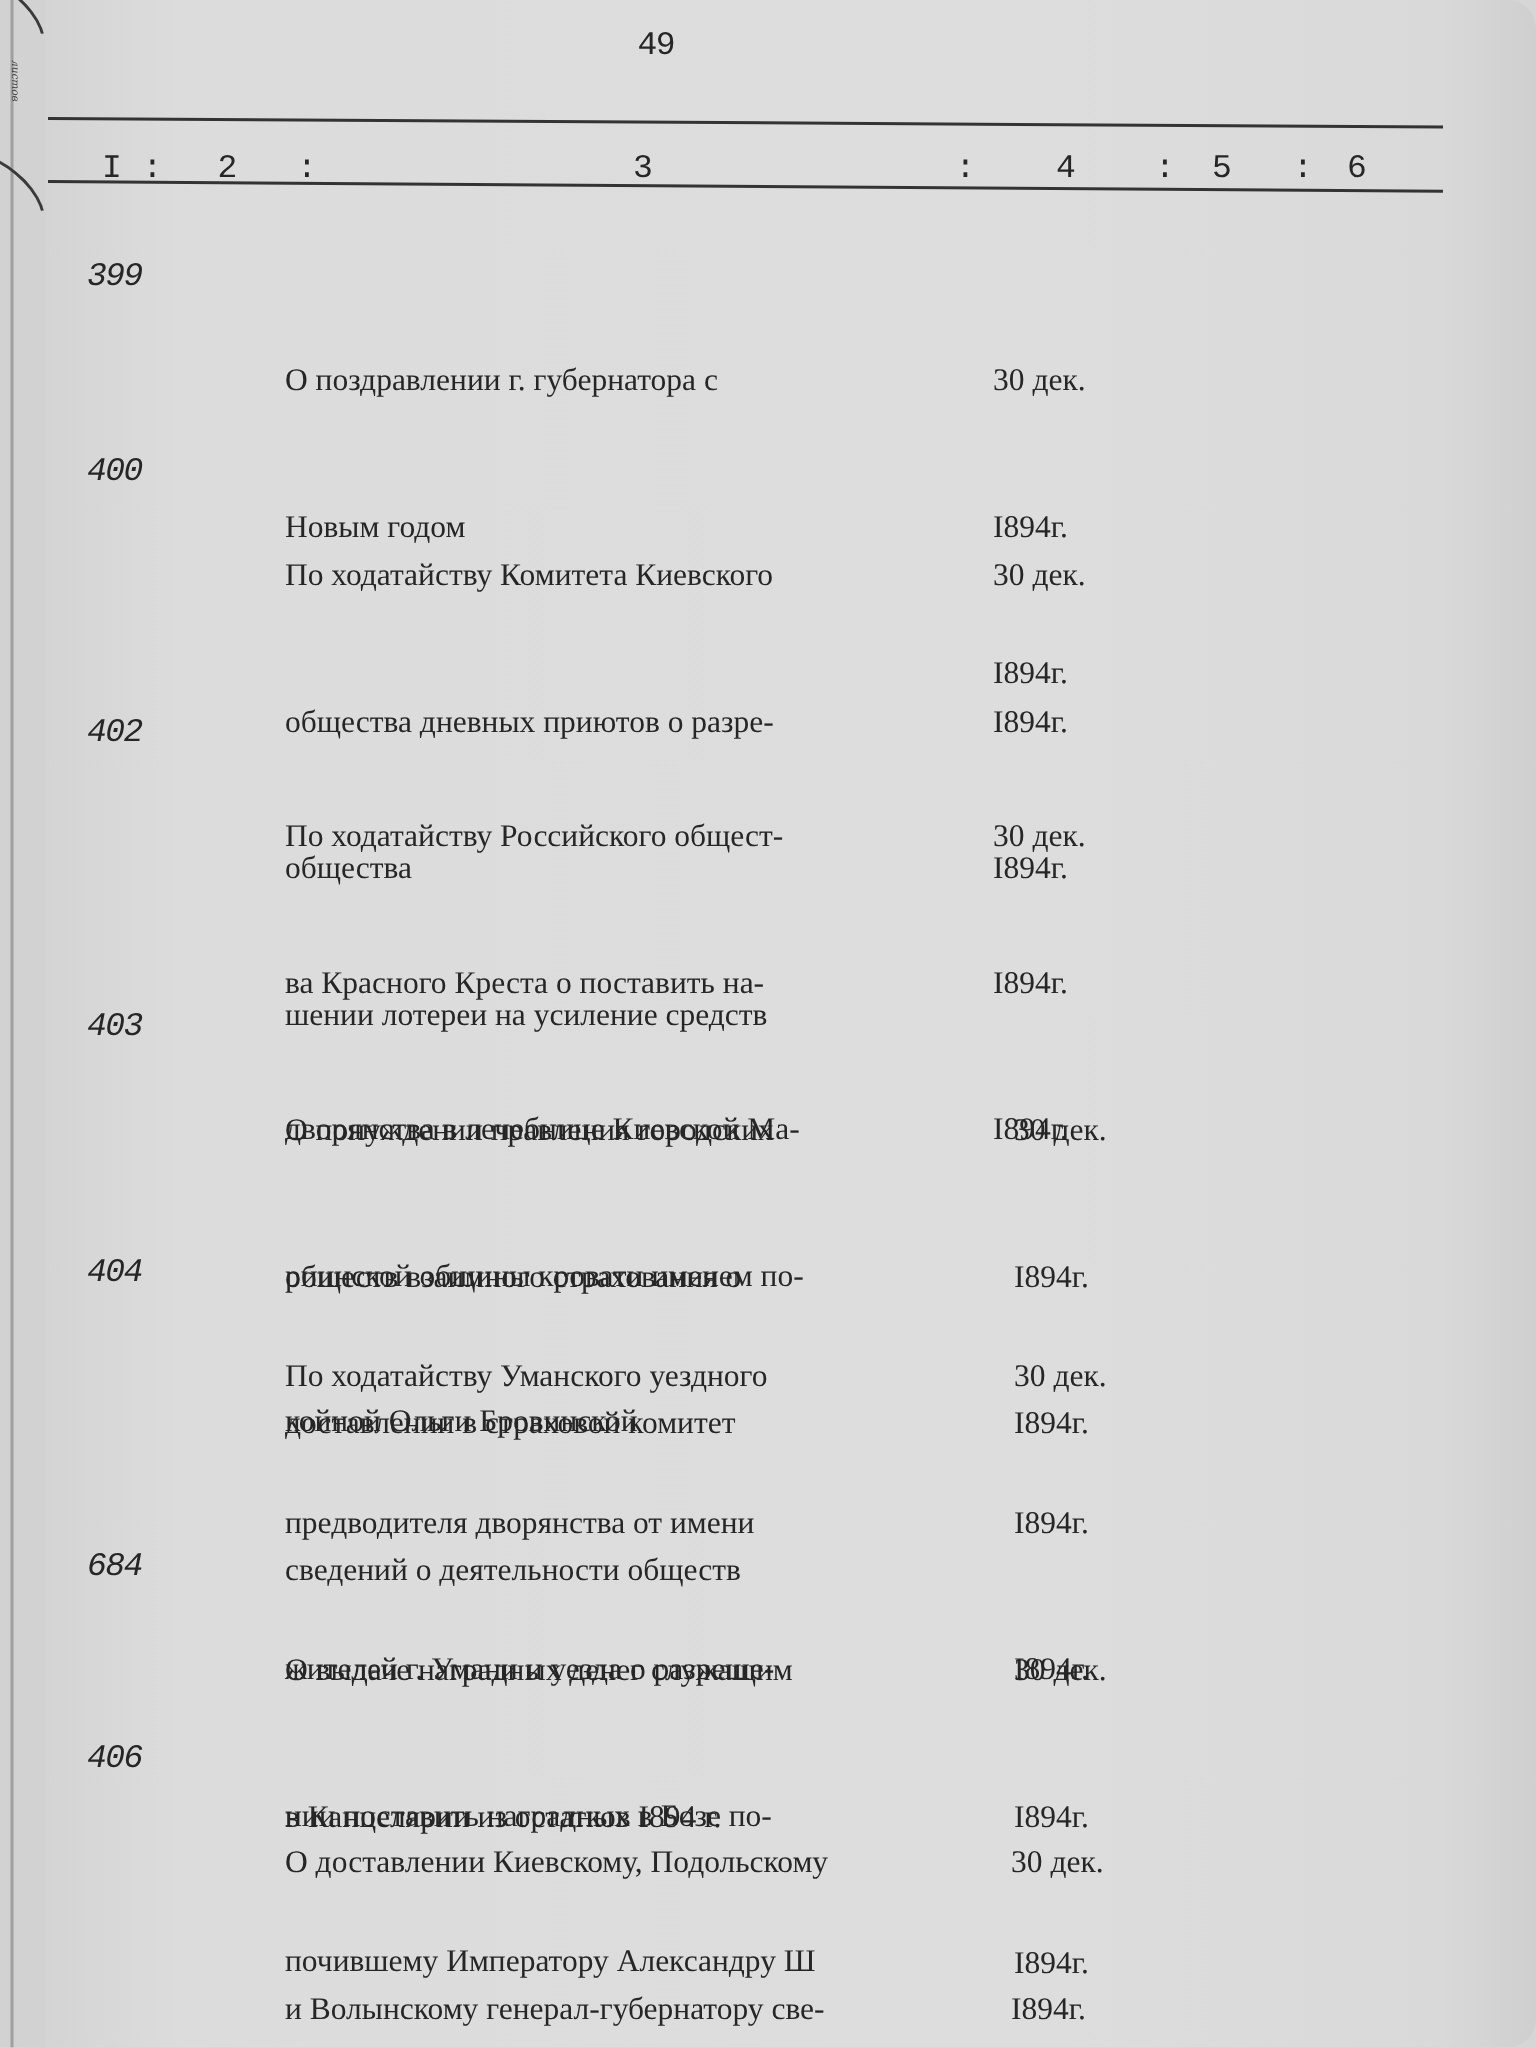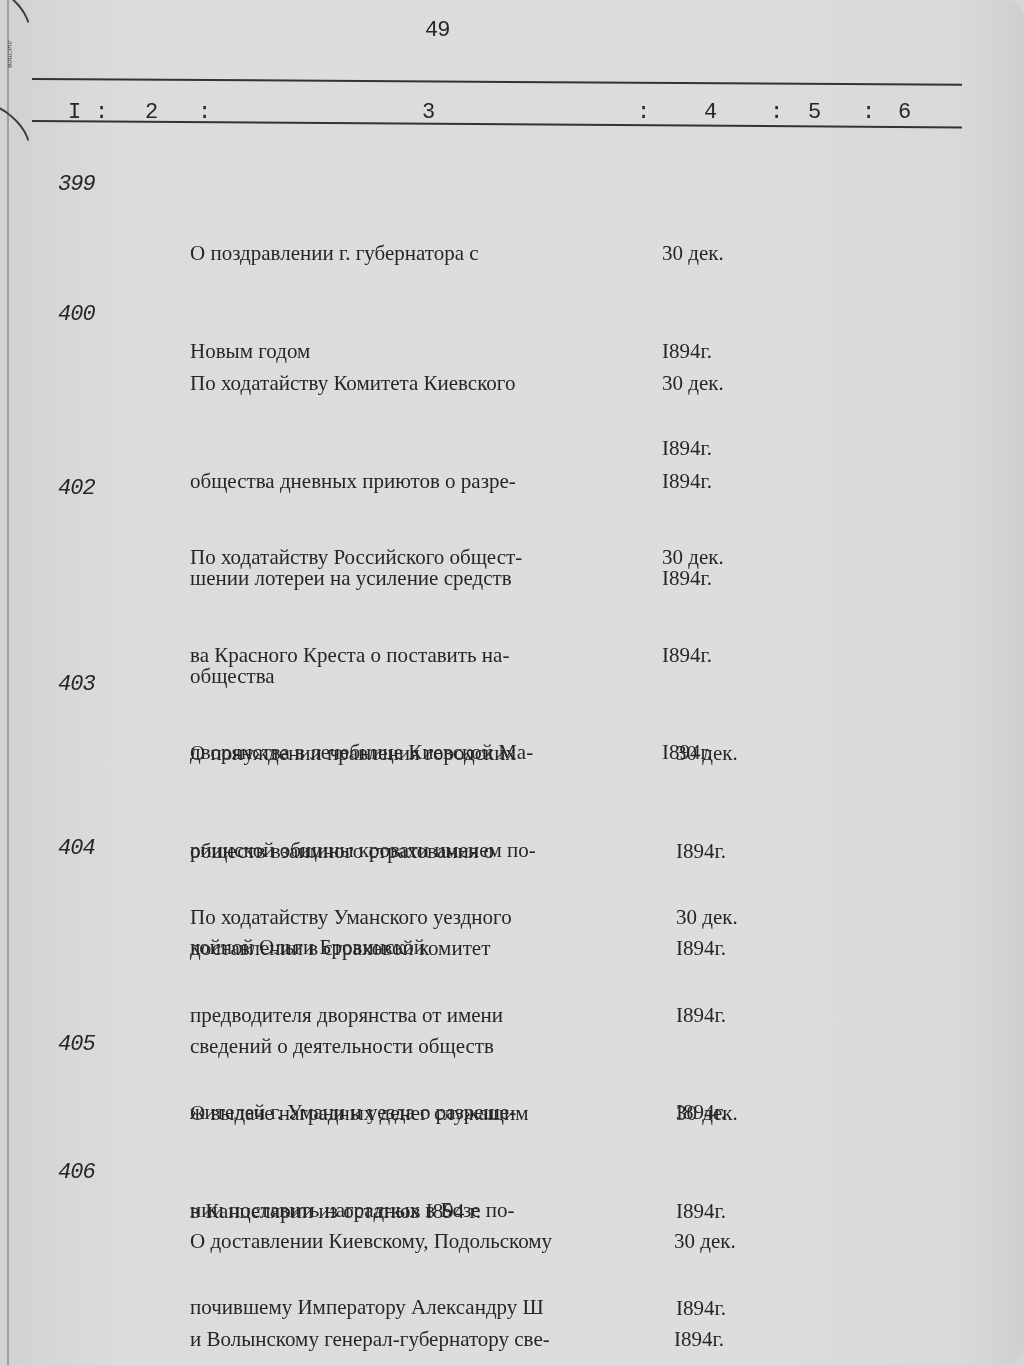--- a/index.html
+++ b/index.html
@@ -150,22 +150,22 @@
       <div>I894г.</div>
       <div>I894г.</div>
     </div>
   </div>
 
   <div class="entry" style="top:302px">
     <div class="num">400</div>
     <div class="desc">
       <div>По ходатайству Комитета Киевского</div>
       <div>общества дневных приютов о разре-</div>
+      <div>общества</div>
       <div>шении лотереи на усиление средств</div>
-      <div>общества</div>
     </div>
     <div class="dates">
       <div>30 дек.</div>
       <div>I894г.</div>
       <div>I894г.</div>
     </div>
   </div>
 
   <div class="entry" style="top:476px">
     <div class="num">402</div>
@@ -208,21 +208,21 @@
       <div>почившему Императору Александру Ш</div>
     </div>
     <div class="dates" style="left:676px">
       <div>30 дек.</div>
       <div>I894г.</div>
       <div>I894г.</div>
     </div>
   </div>
 
   <div class="entry" style="top:1032px">
-    <div class="num">405</div>
+    <div class="num">684</div>
     <div class="desc">
       <div>О выдаче наградных денег служащим</div>
       <div>в Канцелярии из остатков I894 г.</div>
     </div>
     <div class="dates" style="left:676px">
       <div>30 дек.</div>
       <div>I894г.</div>
       <div>I894г.</div>
     </div>
   </div>

